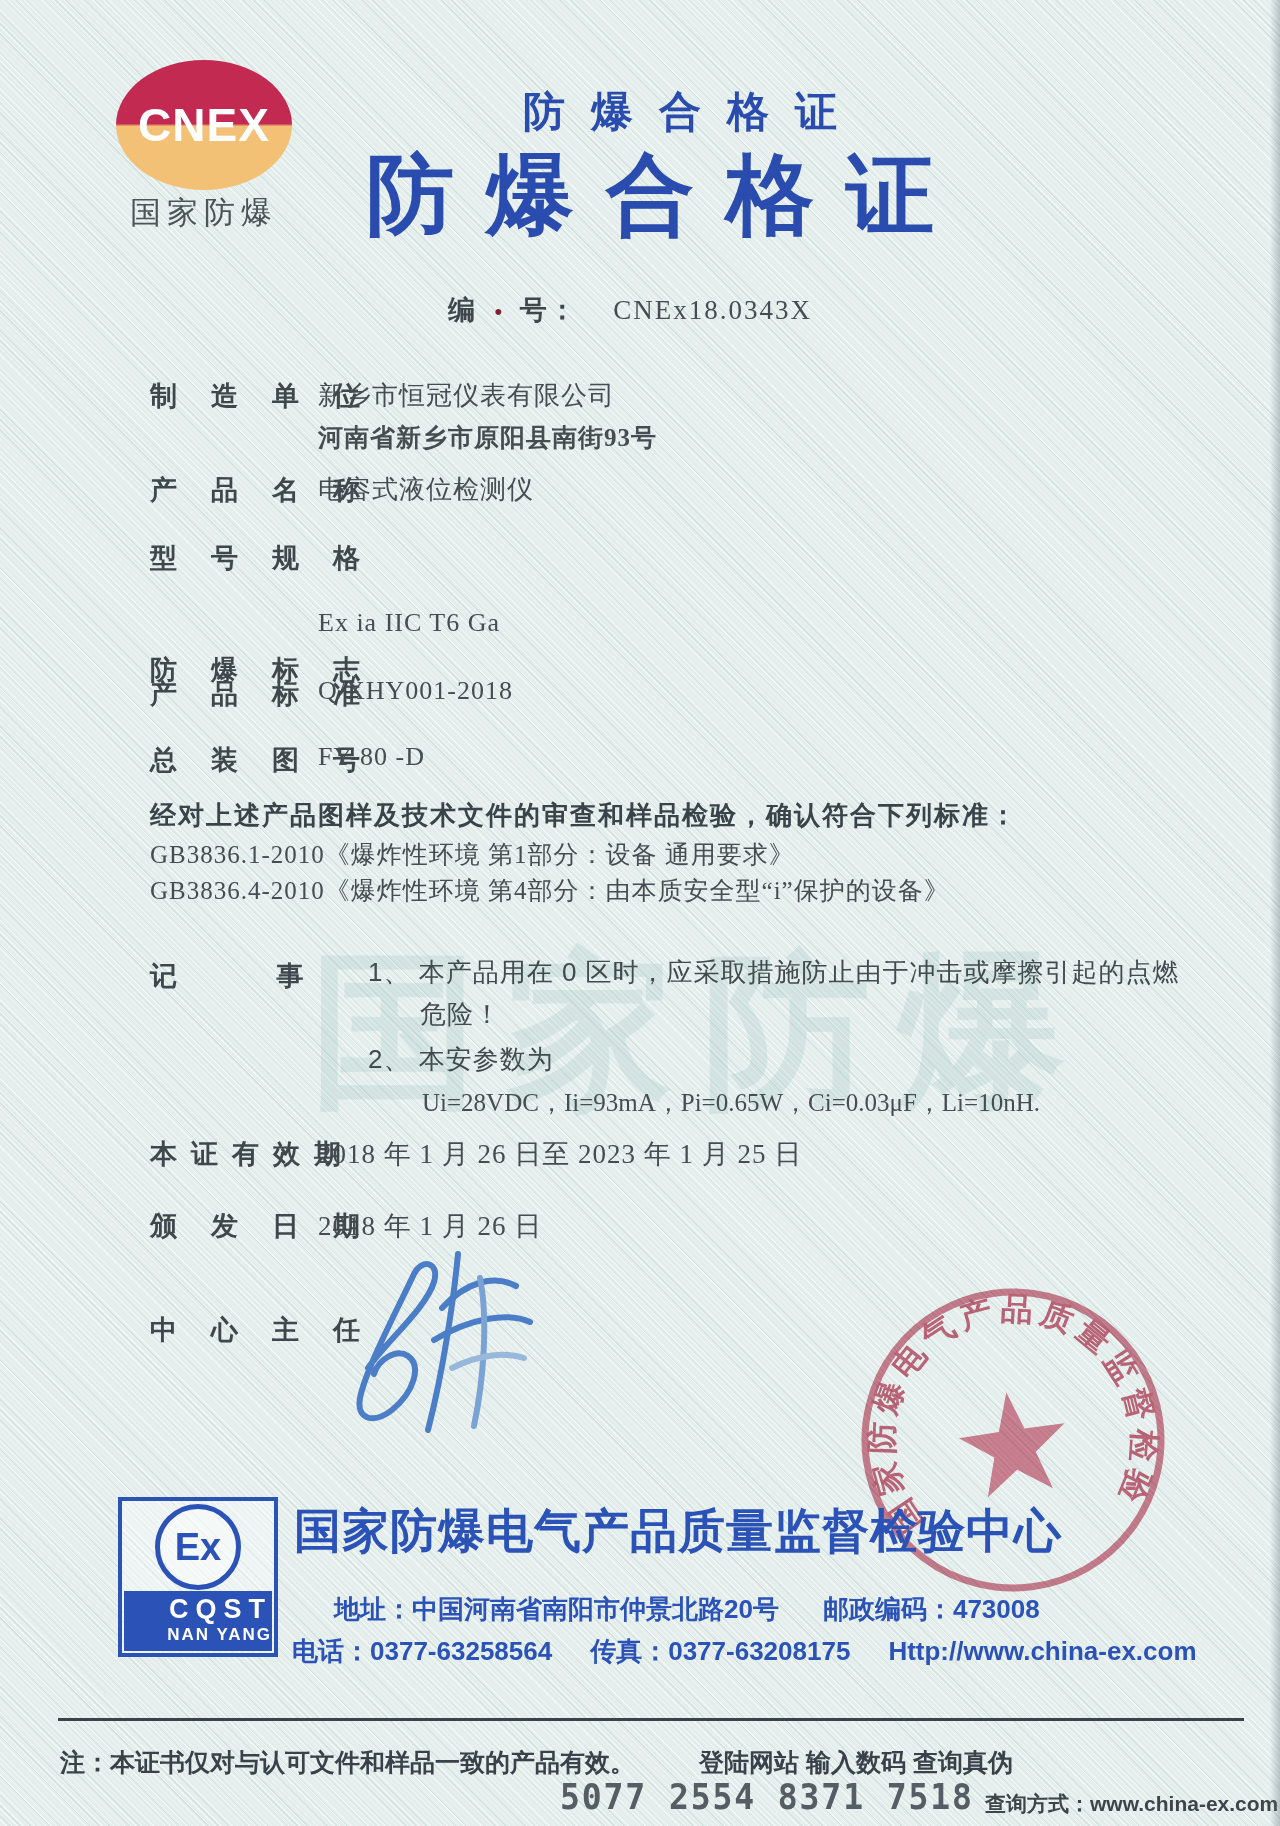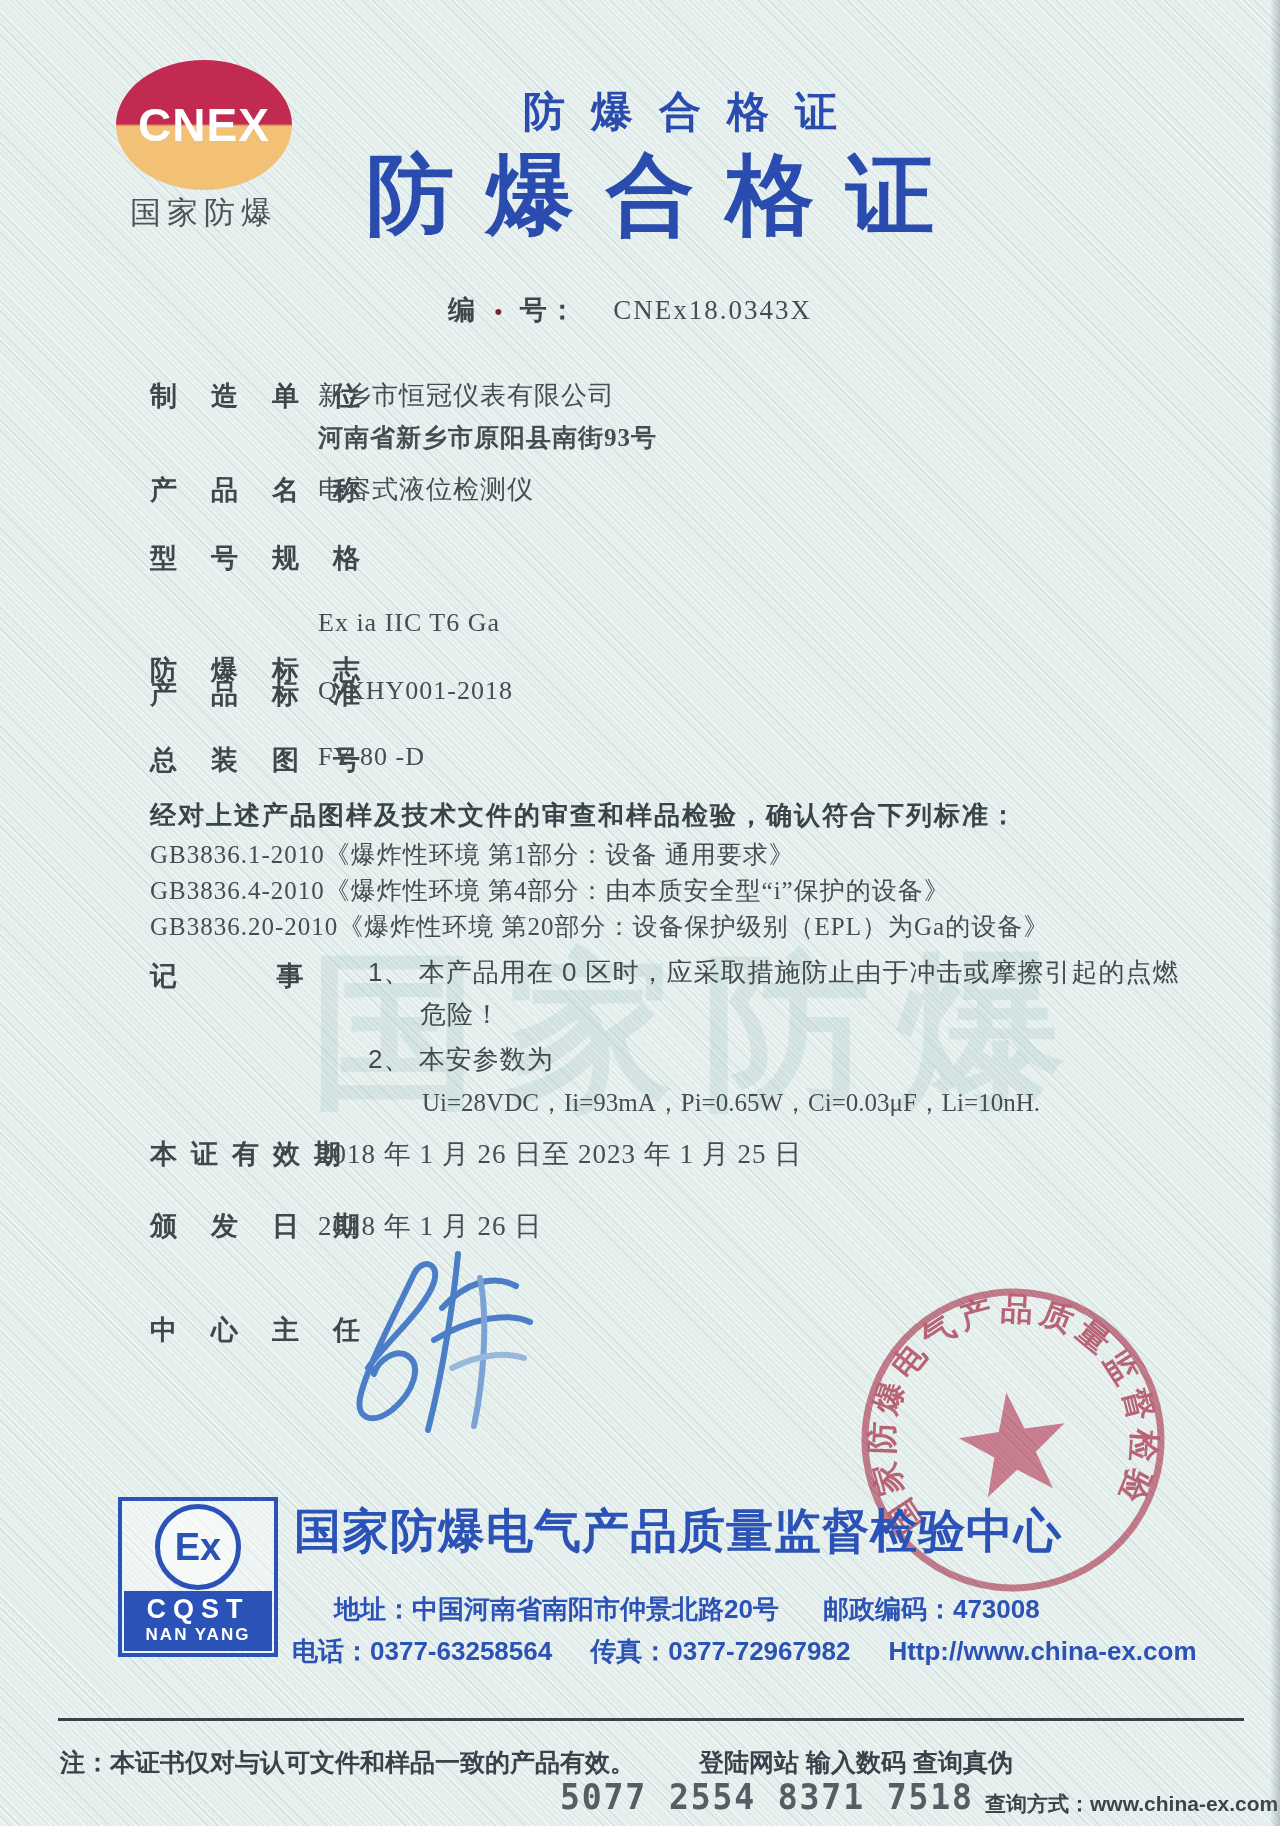--- a/index.html
+++ b/index.html
@@ -48,21 +48,21 @@
   .note-detail{position:absolute;font-size:25px;color:#454d52;font-family:"Liberation Serif",serif;white-space:nowrap;}
   
   .sig{position:absolute;left:330px;top:1248px;}
   
   .stamp{position:absolute;left:843px;top:1270px;mix-blend-mode:multiply;opacity:.9;transform:rotate(-8deg);}
   
   .exlogo{position:absolute;left:118px;top:1497px;width:152px;height:152px;border:4px solid #2b52b6;background:rgba(255,255,255,.35);}
   .exlogo-top{height:88px;display:flex;align-items:center;justify-content:center;}
   .ex-circle{width:76px;height:76px;border:5px solid #2b52b6;border-radius:50%;display:flex;align-items:center;justify-content:center;
     font-weight:800;font-size:38px;color:#2b52b6;margin-top:4px;background:rgba(255,255,255,.4);}
-  .exlogo-bot{height:60px;background:#2b52b6;color:#fff;text-align:center;margin:2px;}
+  .exlogo-bot{height:60px;background:#2b52b6;color:#fff;text-align:right;margin:2px;}
   .exlogo-bot .cqst{font-size:27px;letter-spacing:7px;font-weight:600;padding-top:3px;}
   .exlogo-bot .ny{font-size:17px;letter-spacing:2px;font-weight:600;}
   .org-name{position:absolute;left:294px;top:1500px;font-size:47px;font-weight:800;color:#2b52b6;
     font-family:"DejaVu Serif",serif;letter-spacing:1px;white-space:nowrap;}
   .f-line{position:absolute;font-weight:700;color:#2b52b6;white-space:nowrap;}
   .addr{left:334px;top:1592px;font-size:26px;}
   .addr .sp{margin-left:44px;}
   .tel{left:292px;top:1634px;font-size:26px;}
   .tel .sp{margin-left:38px;}
   
@@ -110,21 +110,20 @@
 
   <div class="lbl ls-wide" style="top:676px;">产品标准</div>
   <div class="val" style="top:676px;">Q/XHY001-2018</div>
 
   <div class="lbl ls-wide" style="top:742px;">总装图号</div>
   <div class="val" style="top:742px;">FY-80 -D</div>
 
   <div class="audit">经对上述产品图样及技术文件的审查和样品检验，确认符合下列标准：</div>
   <div class="std" style="top:838px;">GB3836.1-2010《爆炸性环境  第1部分：设备 通用要求》</div>
   <div class="std" style="top:874px;">GB3836.4-2010《爆炸性环境  第4部分：由本质安全型“i”保护的设备》</div>
-  <div class="std" style="top:910px;">GB3836.20-2010《爆炸性环境  第20部分：设备保护级别（EPL）为Ga的设备》</div>
 
   <div class="lbl ls-note" style="top:958px;">记 事</div>
   <div class="note-txt" style="left:368px;top:955px;">1、 本产品用在 0 区时，应采取措施防止由于冲击或摩擦引起的点燃</div>
   <div class="note-txt" style="left:420px;top:997px;">危险！</div>
   <div class="note-txt" style="left:368px;top:1042px;">2、 本安参数为</div>
   <div class="note-detail" style="left:422px;top:1086px;">Ui=28VDC，Ii=93mA，Pi=0.65W，Ci=0.03μF，Li=10nH.</div>
 
   <div class="lbl ls-mid" style="top:1136px;">本证有效期</div>
   <div class="val" style="top:1136px;font-size:27px;">2018 年 1 月 26 日至  2023 年 1 月 25 日</div>
 
@@ -166,21 +165,21 @@
     </div>
   </div>
 
   <div class="org-name">国家防爆电气产品质量监督检验中心</div>
 
   <div class="f-line addr">
     <span>地址：</span><span>中国河南省南阳市仲景北路20号</span><span class="sp">邮政编码：</span><span>473008</span>
   </div>
 
   <div class="f-line tel">
-    <span>电话：</span><span>0377-63258564</span><span class="sp">传真：</span><span>0377-72967982</span><span class="sp">Http://www.china-ex.com</span>
+    <span>电话：</span><span>0377-63258564</span><span class="sp">传真：</span><span>0377-63208175</span><span class="sp">Http://www.china-ex.com</span>
   </div>
 
   <div class="divider"></div>
   <div class="foot-note">
     <span>注：本证书仅对与认可文件和样品一致的产品有效。</span><span class="verify">登陆网站  输入数码  查询真伪</span>
   </div>
   <div class="code">5077 2554 8371 7518</div>
   <div class="query">
     <span>查询方式：</span><span>www.china-ex.com</span>
   </div>

